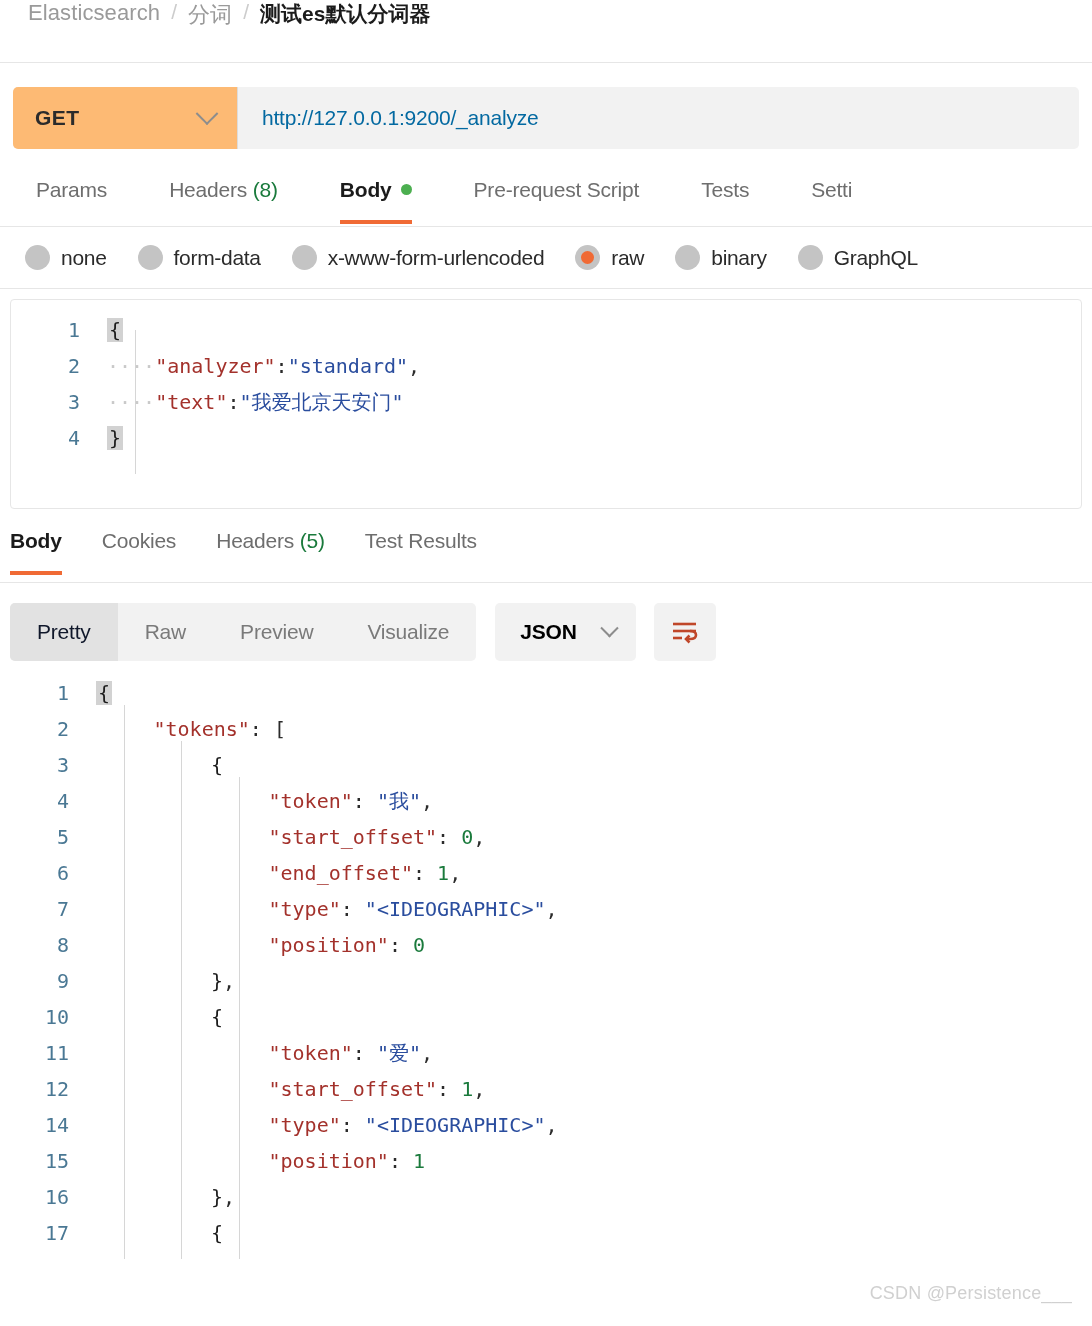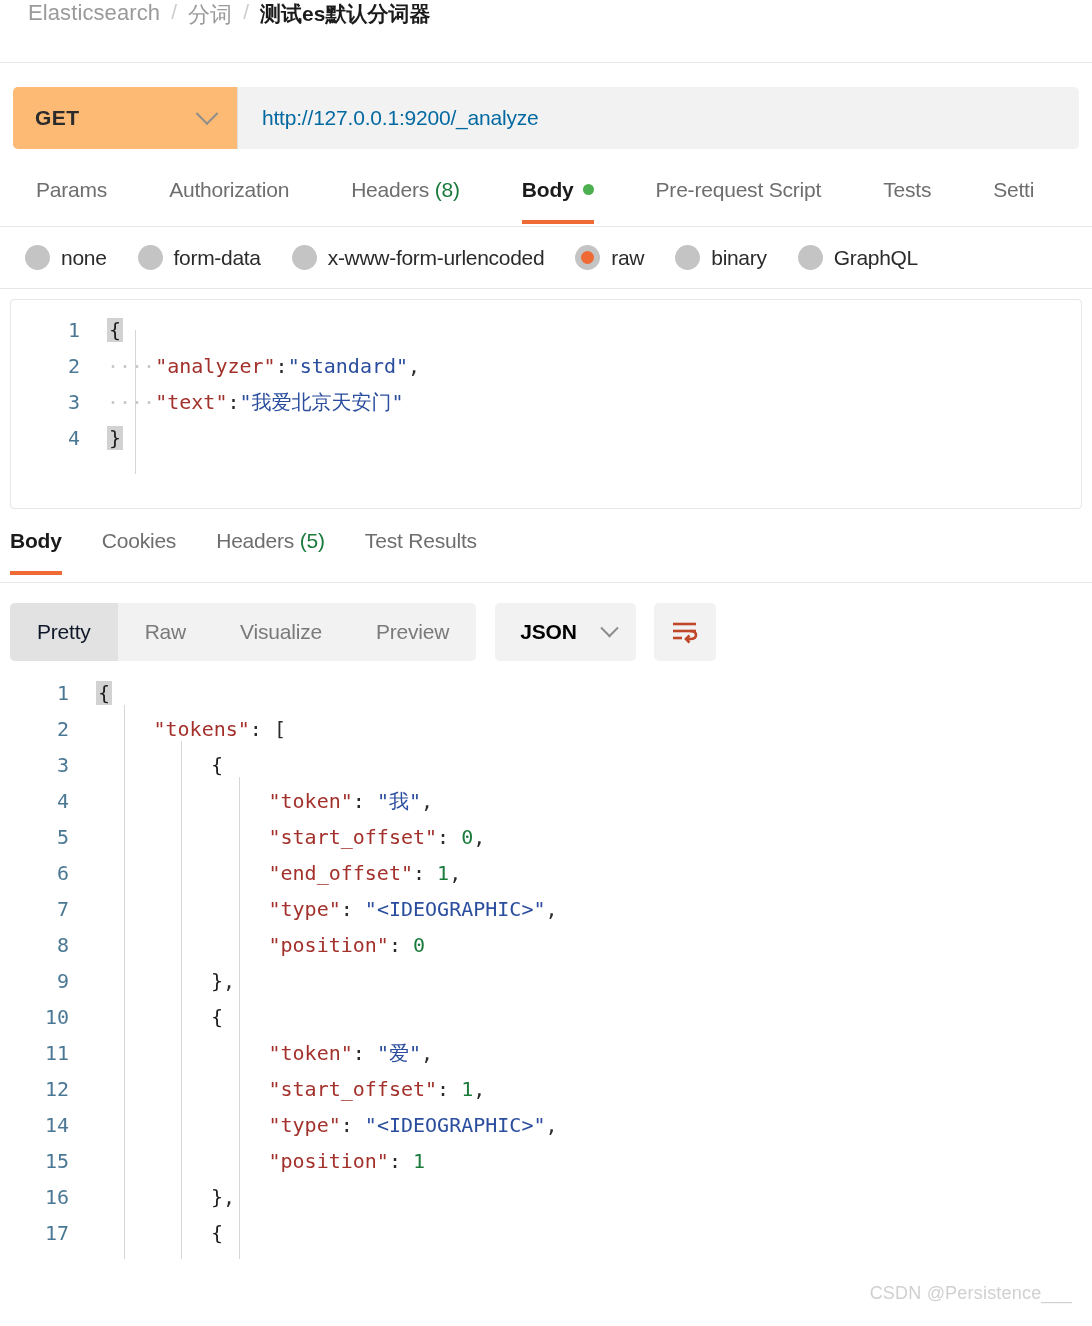--- a/index.html
+++ b/index.html
@@ -315,21 +315,20 @@
     <span class="method-label">GET</span>
     <span class="chev"></span>
   </div>
   <div class="url-box">
     <span class="url-text">http://127.0.0.1:9200/_analyze</span>
   </div>
 </div>
 
 <div class="req-tabs" id="req-tabs">
     <div class="req-tab"><span>Params</span></div>
-    <div class="req-tab"><span>Authorization</span></div>
     <div class="req-tab"><span>Headers</span><span class="cnt"> (8)</span></div>
     <div class="req-tab active"><span>Body</span><span class="green-dot"></span></div>
     <div class="req-tab"><span>Pre-request Script</span></div>
     <div class="req-tab"><span>Tests</span></div>
     <div class="req-tab"><span>Setti</span></div>
   </div>
 
 <div class="radio-row" id="radio-row">
     <div class="radio-item">
       <span class="radio-dot"></span>
@@ -381,22 +380,22 @@
     <div class="resp-tab active"><span>Body</span></div>
     <div class="resp-tab"><span>Cookies</span></div>
     <div class="resp-tab"><span>Headers</span><span class="cnt"> (5)</span></div>
     <div class="resp-tab"><span>Test Results</span></div>
   </div>
 
 <div class="resp-toolbar">
   <div class="seg" id="seg-group">
       <div class="seg-item active">Pretty</div>
       <div class="seg-item">Raw</div>
+      <div class="seg-item">Preview</div>
       <div class="seg-item">Visualize</div>
-      <div class="seg-item">Preview</div>
     </div>
   <div class="fmt-select">
     <span class="fmt-label">JSON</span>
     <span class="chev-sm"></span>
   </div>
   <div class="wrap-btn">
     <svg width="30" height="26" viewBox="0 0 30 26">
       <line x1="3" y1="5" x2="26" y2="5" stroke="#c0472a" stroke-width="2.6"></line>
       <line x1="3" y1="12" x2="26" y2="12" stroke="#c0472a" stroke-width="2.6"></line>
       <line x1="3" y1="19" x2="12" y2="19" stroke="#c0472a" stroke-width="2.6"></line>

